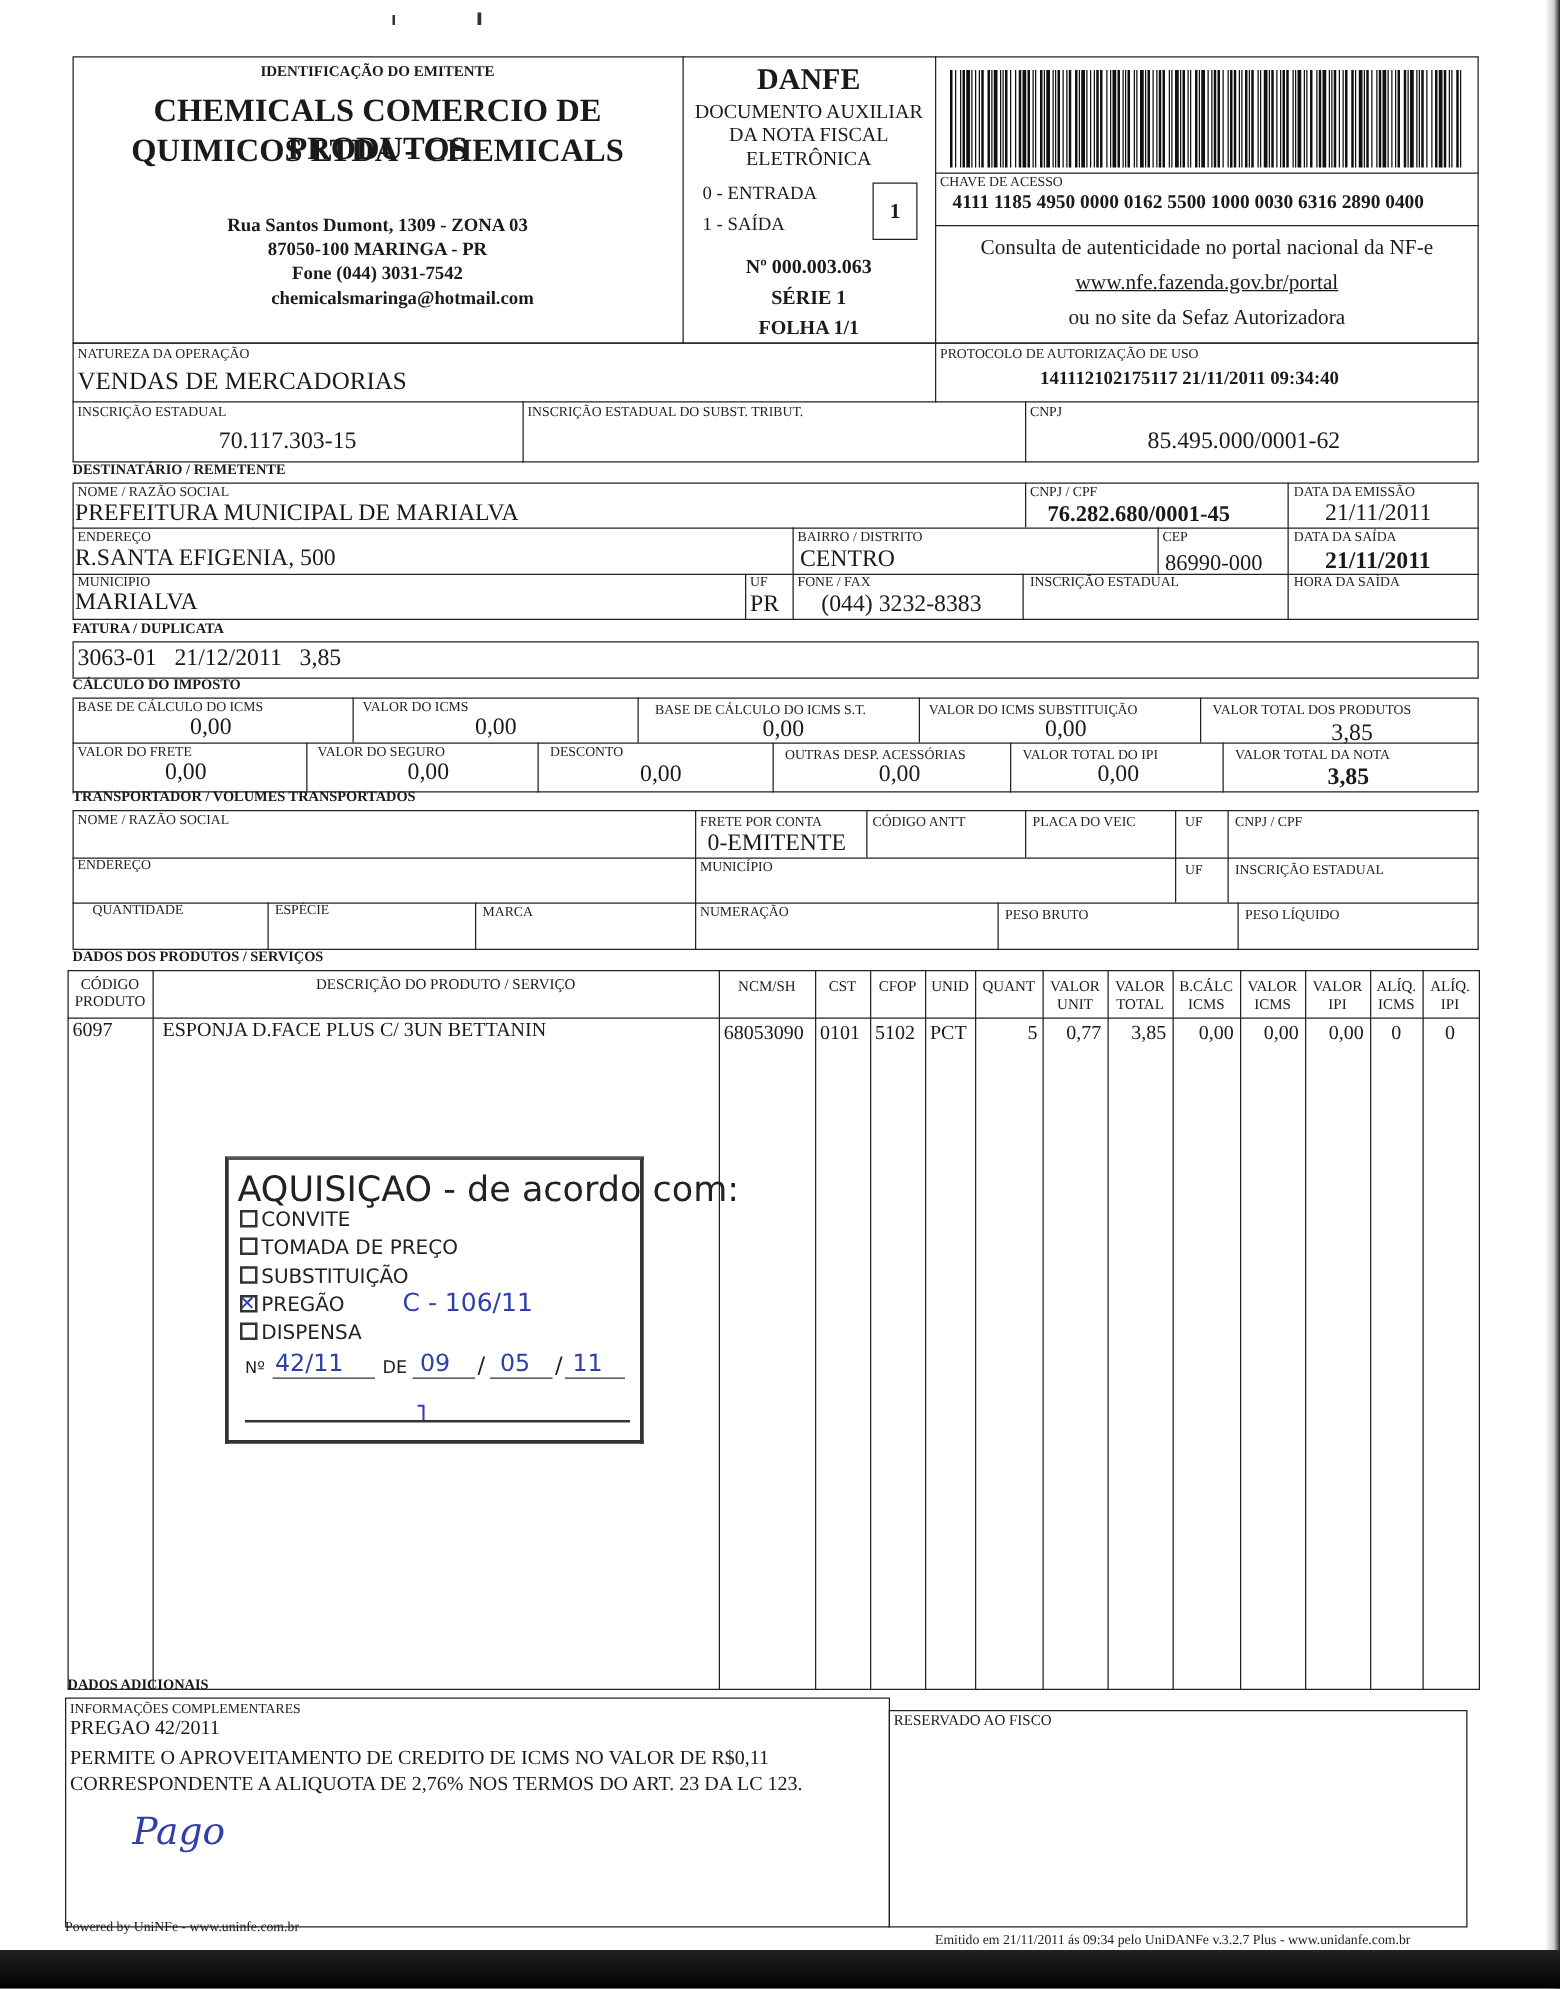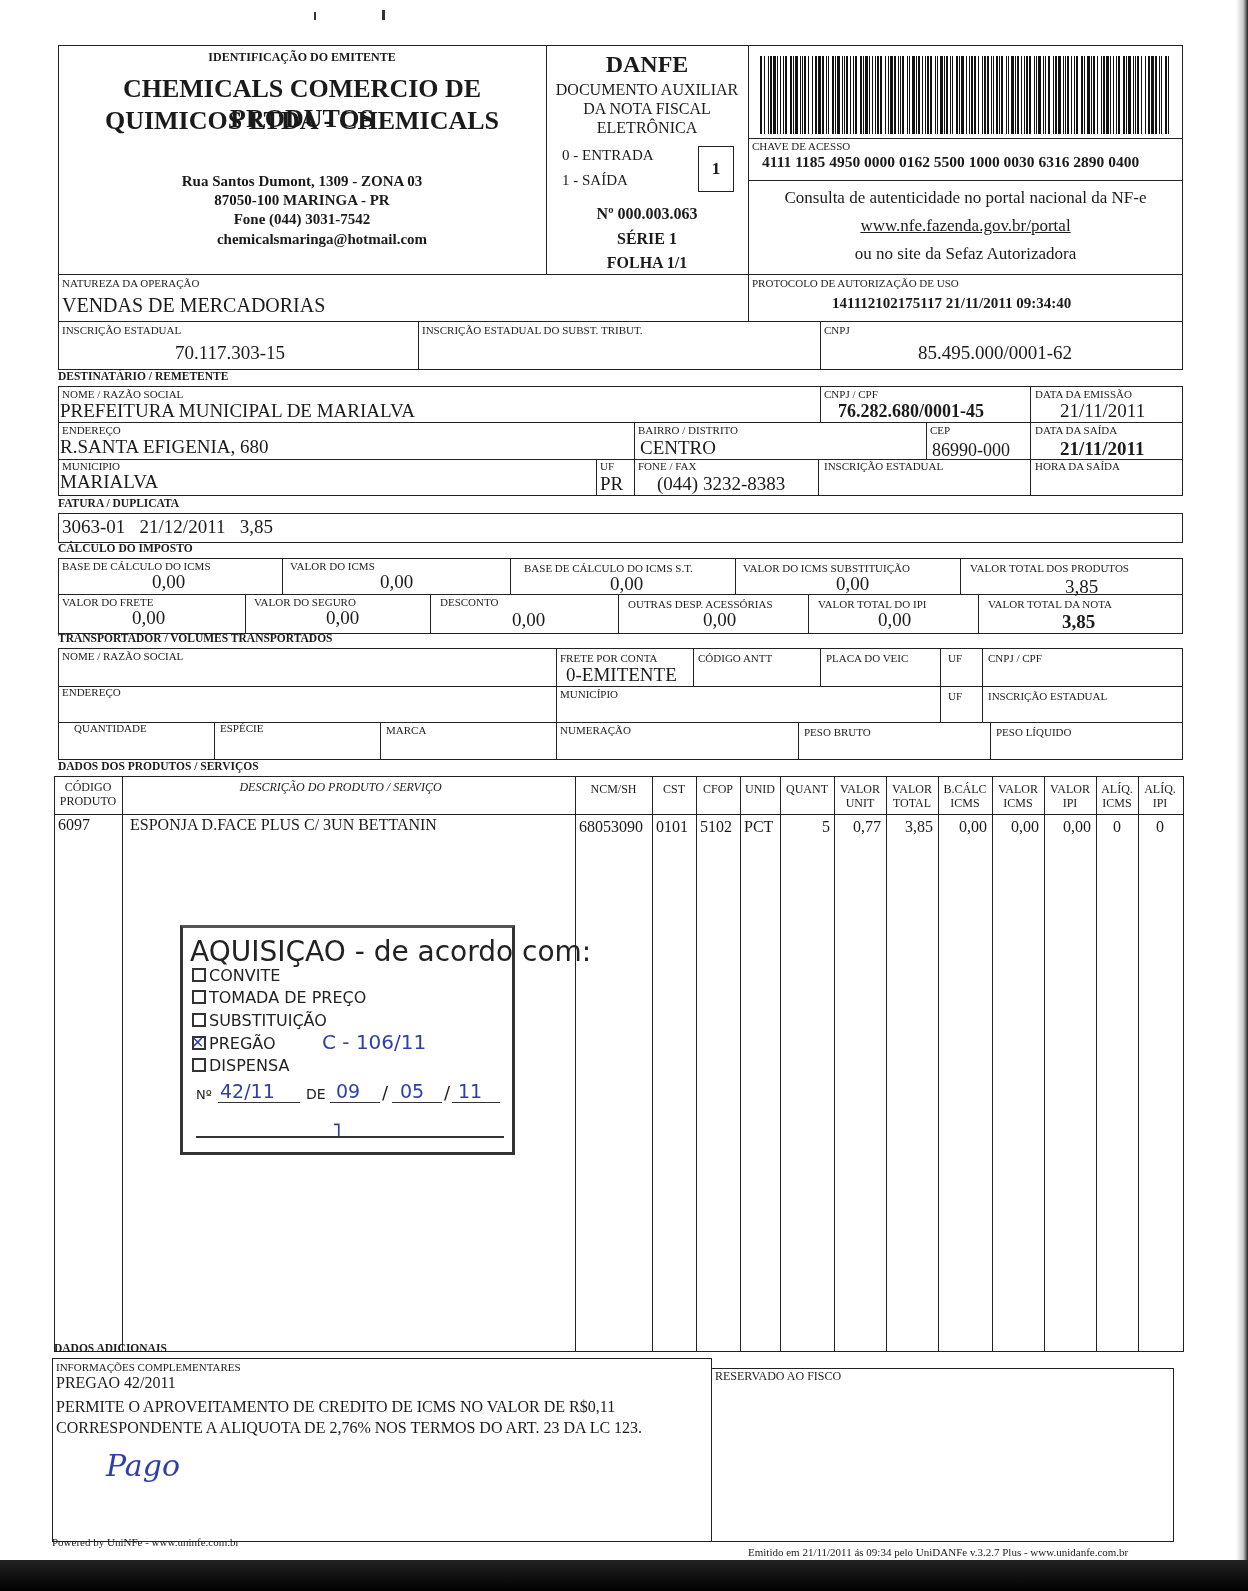--- a/index.html
+++ b/index.html
@@ -226,21 +226,21 @@
 <div class="vline" style="left:818px;top:459px;height:37px;"></div>
 
 <div class="lbl" style="left:62px;top:388px;">NOME / RAZÃO SOCIAL</div>
 <div class="val" style="left:60px;top:401px;">PREFEITURA MUNICIPAL DE MARIALVA</div>
 <div class="lbl" style="left:824px;top:388px;">CNPJ / CPF</div>
 <div class="val bold" style="left:838px;top:401px;font-size:18px;">76.282.680/0001-45</div>
 <div class="lbl" style="left:1035px;top:388px;">DATA DA EMISSÃO</div>
 <div class="val" style="left:1060px;top:401px;">21/11/2011</div>
 
 <div class="lbl" style="left:62px;top:424px;">ENDEREÇO</div>
-<div class="val" style="left:60px;top:437px;">R.SANTA EFIGENIA, 680</div>
+<div class="val" style="left:60px;top:437px;">R.SANTA EFIGENIA, 500</div>
 <div class="lbl" style="left:638px;top:424px;">BAIRRO / DISTRITO</div>
 <div class="val" style="left:640px;top:438px;">CENTRO</div>
 <div class="lbl" style="left:930px;top:424px;">CEP</div>
 <div class="val" style="left:932px;top:440px;font-size:18px;">86990-000</div>
 <div class="lbl" style="left:1035px;top:424px;">DATA DA SAÍDA</div>
 <div class="val bold" style="left:1060px;top:439px;">21/11/2011</div>
 
 <div class="lbl" style="left:62px;top:460px;">MUNICIPIO</div>
 <div class="val" style="left:60px;top:472px;">MARIALVA</div>
 <div class="lbl" style="left:600px;top:460px;">UF</div>
@@ -338,21 +338,21 @@
 <div class="vline" style="left:780px;top:776px;height:576px;"></div>
 <div class="vline" style="left:834px;top:776px;height:576px;"></div>
 <div class="vline" style="left:886px;top:776px;height:576px;"></div>
 <div class="vline" style="left:938px;top:776px;height:576px;"></div>
 <div class="vline" style="left:992px;top:776px;height:576px;"></div>
 <div class="vline" style="left:1044px;top:776px;height:576px;"></div>
 <div class="vline" style="left:1096px;top:776px;height:576px;"></div>
 <div class="vline" style="left:1138px;top:776px;height:576px;"></div>
 
 <div class="colh" style="left:54px;top:780px;width:68px;"><span>CÓDIGO</span><br><span>PRODUTO</span></div>
-<div class="colh" style="left:114px;top:780px;width:453px;font-style:italic;">DESCRIÇÃO DO PRODUTO / SERVIÇO</div>
+<div class="colh" style="left:130px;top:780px;width:453px;">DESCRIÇÃO DO PRODUTO / SERVIÇO</div>
 <div class="colh" style="left:575px;top:782px;width:77px;">NCM/SH</div>
 <div class="colh" style="left:652px;top:782px;width:44px;">CST</div>
 <div class="colh" style="left:696px;top:782px;width:44px;">CFOP</div>
 <div class="colh" style="left:740px;top:782px;width:40px;">UNID</div>
 <div class="colh" style="left:780px;top:782px;width:54px;">QUANT</div>
 <div class="colh" style="left:834px;top:782px;width:52px;"><span>VALOR</span><br><span>UNIT</span></div>
 <div class="colh" style="left:886px;top:782px;width:52px;"><span>VALOR</span><br><span>TOTAL</span></div>
 <div class="colh" style="left:938px;top:782px;width:54px;"><span>B.CÁLC</span><br><span>ICMS</span></div>
 <div class="colh" style="left:992px;top:782px;width:52px;"><span>VALOR</span><br><span>ICMS</span></div>
 <div class="colh" style="left:1044px;top:782px;width:52px;"><span>VALOR</span><br><span>IPI</span></div>

